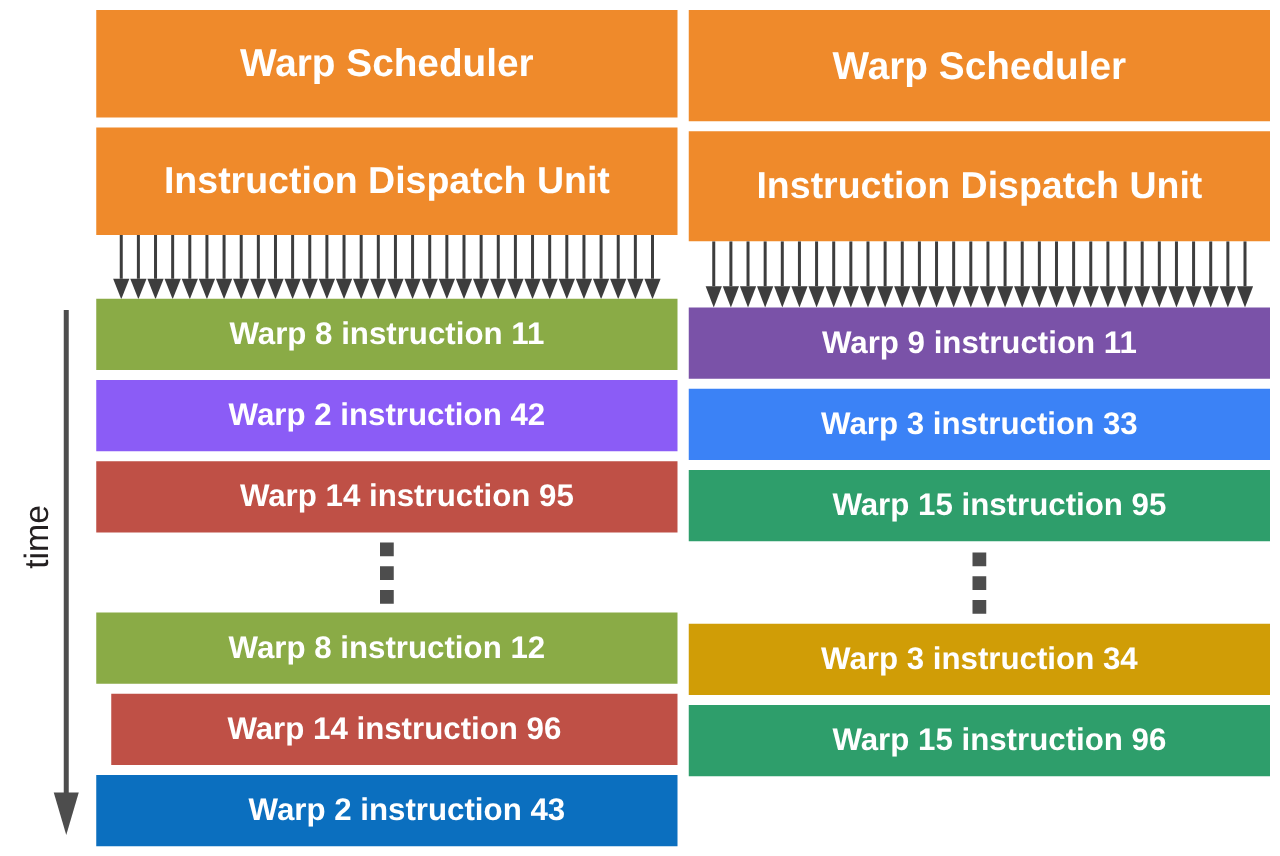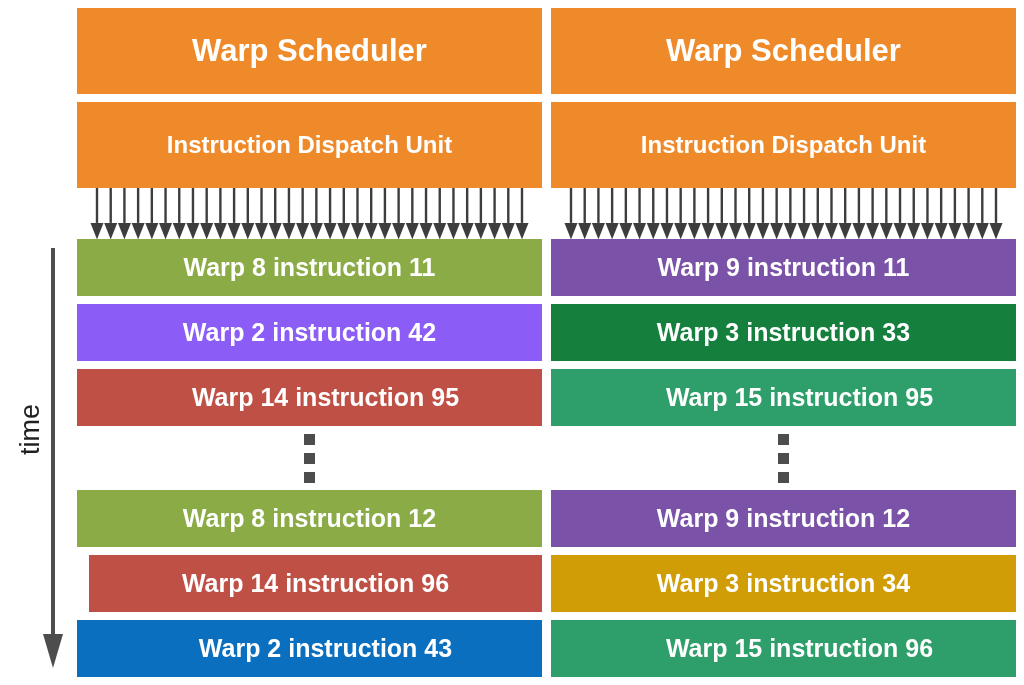--- a/index.html
+++ b/index.html
@@ -73,21 +73,21 @@
     align-items: center;
     justify-content: center;
     text-align: center;
   }
   .unit-scheduler {
     height: 89px;
     font-size: 31px;
   }
   .unit-dispatch {
     height: 88px;
-    font-size: 24px;
+    font-size: 30px;
     margin-top: 8px;
   }
 
   
   .dispatch-arrows {
     height: 53px;
     margin-top: 0px;
     display: block;
     width: 100%;
   }
@@ -312,38 +312,35 @@
           <line x1="431.2903225806451" y1="0" x2="431.2903225806451" y2="36" stroke="#3d3d3d" stroke-width="2.4"></line>
           <polygon points="431.2903225806451,53 424.7903225806451,36 437.7903225806451,36" fill="#3d3d3d"></polygon>
           <line x1="445" y1="0" x2="445" y2="36" stroke="#3d3d3d" stroke-width="2.4"></line>
           <polygon points="445,53 438.5,36 451.5,36" fill="#3d3d3d"></polygon>
         </svg>
 
       <div class="rows">
         <div class="warp-row" style="background: rgb(122, 82, 168);">
           <span>Warp 9 instruction 11</span>
         </div>
-        <div class="warp-row" style="background: #15803d;">
+        <div class="warp-row" style="background: #3b82f6;">
           <span>Warp 3 instruction 33</span>
         </div>
         <div class="warp-row" style="background: rgb(46, 158, 107);">
           <span>Warp 15 instruction 95</span>
         </div>
       </div>
 
       <div class="ellipsis-gap">
         <div class="ellipsis-dot"></div>
         <div class="ellipsis-dot"></div>
         <div class="ellipsis-dot"></div>
       </div>
 
       <div class="rows">
-        <div class="warp-row" style="background: rgb(122, 82, 168);">
-          <span>Warp 9 instruction 12</span>
-        </div>
         <div class="warp-row" style="background: rgb(208, 157, 6);">
           <span>Warp 3 instruction 34</span>
         </div>
         <div class="warp-row" style="background: rgb(46, 158, 107);">
           <span>Warp 15 instruction 96</span>
         </div>
       </div>
     </div>
 
   </div>

